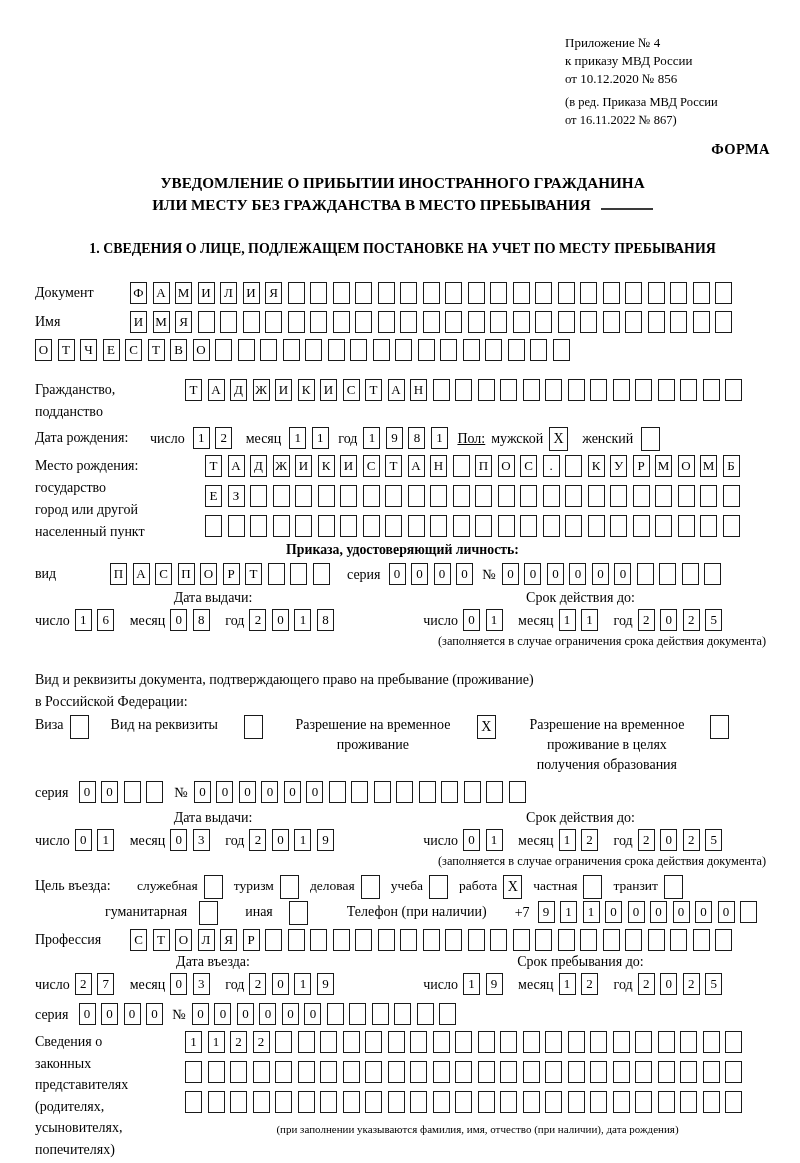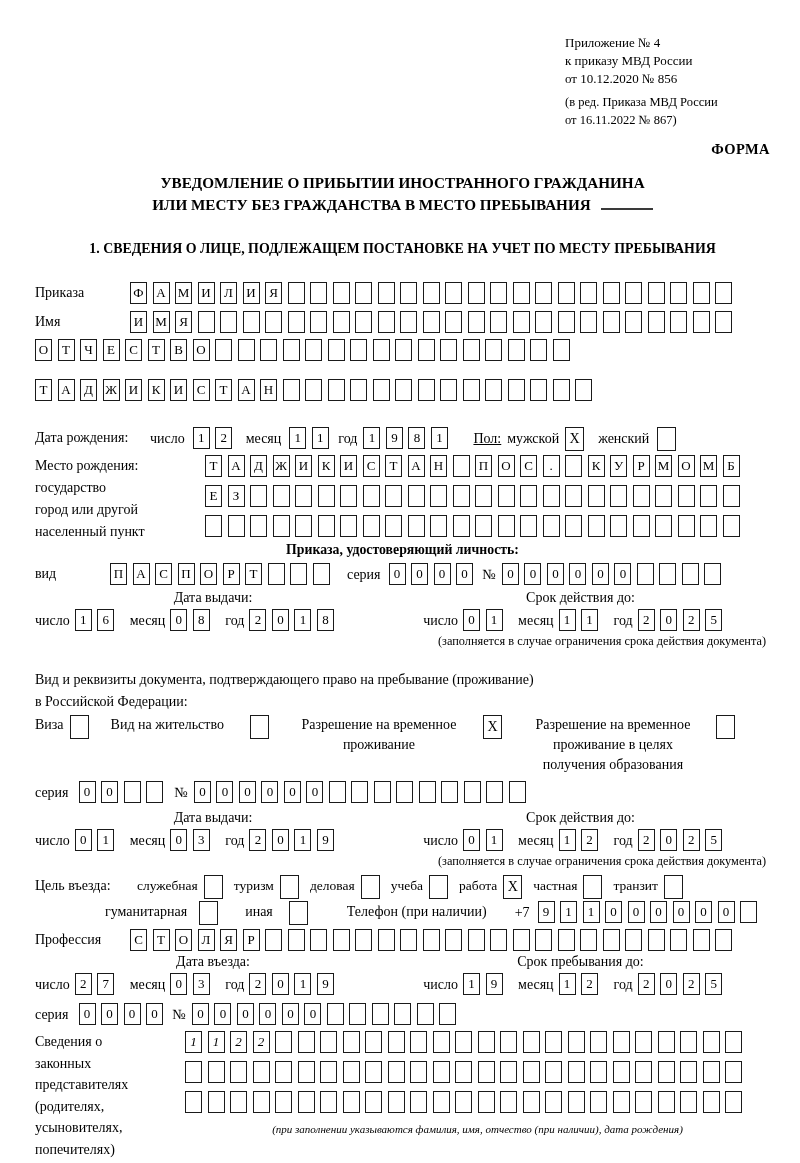--- a/index.html
+++ b/index.html
@@ -70,46 +70,47 @@
   <div class="forma">ФОРМА</div>
 
   <div class="title">
     <div>УВЕДОМЛЕНИЕ О ПРИБЫТИИ ИНОСТРАННОГО ГРАЖДАНИНА</div>
     <div><span>ИЛИ МЕСТУ БЕЗ ГРАЖДАНСТВА В МЕСТО ПРЕБЫВАНИЯ</span><span class="blank"></span></div>
   </div>
 
   <div class="sec">1. СВЕДЕНИЯ О ЛИЦЕ, ПОДЛЕЖАЩЕМ ПОСТАНОВКЕ НА УЧЕТ ПО МЕСТУ ПРЕБЫВАНИЯ</div>
 
   <div class="row" style="margin-top:24px;">
-    <span class="lbl w95">Приказа</span>
+    <span class="lbl w95">Документ</span>
     <span class="boxes"><span class="box">Ф</span><span class="box">А</span><span class="box">М</span><span class="box">И</span><span class="box">Л</span><span class="box">И</span><span class="box">Я</span><span class="box"></span><span class="box"></span><span class="box"></span><span class="box"></span><span class="box"></span><span class="box"></span><span class="box"></span><span class="box"></span><span class="box"></span><span class="box"></span><span class="box"></span><span class="box"></span><span class="box"></span><span class="box"></span><span class="box"></span><span class="box"></span><span class="box"></span><span class="box"></span><span class="box"></span><span class="box"></span></span>
   </div>
 
   <div class="row" style="margin-top:7px;">
     <span class="lbl w95">Имя</span>
     <span class="boxes"><span class="box">И</span><span class="box">М</span><span class="box">Я</span><span class="box"></span><span class="box"></span><span class="box"></span><span class="box"></span><span class="box"></span><span class="box"></span><span class="box"></span><span class="box"></span><span class="box"></span><span class="box"></span><span class="box"></span><span class="box"></span><span class="box"></span><span class="box"></span><span class="box"></span><span class="box"></span><span class="box"></span><span class="box"></span><span class="box"></span><span class="box"></span><span class="box"></span><span class="box"></span><span class="box"></span><span class="box"></span></span>
   </div>
 
   <div class="row field2l" style="margin-top:6px;">
     <span class="boxes"><span class="box">О</span><span class="box">Т</span><span class="box">Ч</span><span class="box">Е</span><span class="box">С</span><span class="box">Т</span><span class="box">В</span><span class="box">О</span><span class="box"></span><span class="box"></span><span class="box"></span><span class="box"></span><span class="box"></span><span class="box"></span><span class="box"></span><span class="box"></span><span class="box"></span><span class="box"></span><span class="box"></span><span class="box"></span><span class="box"></span><span class="box"></span><span class="box"></span><span class="box"></span></span>
   </div>
 
   <div class="row field2l">
+    <span class="lbl2 w150">Гражданство,<br>подданство</span>
     <span class="boxes"><span class="box">Т</span><span class="box">А</span><span class="box">Д</span><span class="box">Ж</span><span class="box">И</span><span class="box">К</span><span class="box">И</span><span class="box">С</span><span class="box">Т</span><span class="box">А</span><span class="box">Н</span><span class="box"></span><span class="box"></span><span class="box"></span><span class="box"></span><span class="box"></span><span class="box"></span><span class="box"></span><span class="box"></span><span class="box"></span><span class="box"></span><span class="box"></span><span class="box"></span><span class="box"></span><span class="box"></span></span>
   </div>
 
   <div class="row" style="margin-top:8px;">
     <span class="lbl" style="width:115px;">Дата рождения:</span>
     <span class="w" style="margin-right:8px;">число</span>
     <span class="boxes"><span class="box">1</span><span class="box">2</span></span>
     <span class="w" style="margin:0 8px;">месяц</span>
     <span class="boxes"><span class="box">1</span><span class="box">1</span></span>
     <span class="w" style="margin:0 6px 0 4px;">год</span>
     <span class="boxes"><span class="box">1</span><span class="box">9</span><span class="box">8</span><span class="box">1</span></span>
-    <span class="w" style="margin-left:20px;text-decoration:underline;">Пол:</span>
+    <span class="w" style="margin-left:4px;text-decoration:underline;">Пол:</span>
     <span class="w" style="margin:0 6px;">мужской</span>
     <span class="cbox">X</span>
     <span class="w" style="margin:0 8px 0 14px;">женский</span>
     <span class="cbox"></span>
   </div>
 
   <div class="row" style="margin-top:4px;height:86px;overflow:visible;">
     <span class="lbl2 w170">Место рождения:<br>государство<br>город или другой<br>населенный пункт</span>
     <span>
       <div class="boxes mrow"><span class="box">Т</span><span class="box">А</span><span class="box">Д</span><span class="box">Ж</span><span class="box">И</span><span class="box">К</span><span class="box">И</span><span class="box">С</span><span class="box">Т</span><span class="box">А</span><span class="box">Н</span><span class="box"></span><span class="box">П</span><span class="box">О</span><span class="box">С</span><span class="box">.</span><span class="box"></span><span class="box">К</span><span class="box">У</span><span class="box">Р</span><span class="box">М</span><span class="box">О</span><span class="box">М</span><span class="box">Б</span></div>
@@ -157,21 +158,21 @@
 
   <div class="intro" style="margin-top:20px;">Вид и реквизиты документа, подтверждающего право на пребывание (проживание)</div>
   <div class="intro">в Российской Федерации:</div>
 
   <div class="permit" style="margin-top:2px;">
     <span class="opt">
       <span class="plabel">Виза</span>
       <span class="cbox" style="margin-left:6px;"></span>
     </span>
     <span class="opt opt-gap">
-      <span class="plabel">Вид на жительство</span>
+      <span class="plabel">Вид на реквизиты</span>
       <span class="cbox" style="margin-left:26px;"></span>
     </span>
     <span class="opt opt-gap">
       <span class="plabel" style="width:176px;">Разрешение на временное<br>проживание</span>
       <span class="cbox" style="margin-left:16px;">X</span>
     </span>
     <span class="opt opt-gap">
       <span class="plabel" style="width:178px;">Разрешение на временное<br>проживание в целях<br>получения образования</span>
       <span class="cbox" style="margin-left:14px;"></span>
     </span>
@@ -270,21 +271,21 @@
 
   <div class="row" style="margin-top:6px;">
     <span class="w" style="margin-right:10px;">серия</span>
     <span class="boxes"><span class="box">0</span><span class="box">0</span><span class="box">0</span><span class="box">0</span></span>
     <span class="w" style="margin:0 6px 0 4px;">№</span>
     <span class="boxes"><span class="box">0</span><span class="box">0</span><span class="box">0</span><span class="box">0</span><span class="box">0</span><span class="box">0</span><span class="box"></span><span class="box"></span><span class="box"></span><span class="box"></span><span class="box"></span><span class="box"></span></span>
   </div>
 
   <div class="row" style="margin-top:4px;">
     <span class="lbl2 w150" style="line-height:21.5px;">Сведения о<br>законных<br>представителях<br>(родителях,<br>усыновителях,<br>попечителях)</span>
-    <span style="flex:1;font-style:italic;">
+    <span style="flex:1;">
       <div class="boxes mrow"><span class="box">1</span><span class="box">1</span><span class="box">2</span><span class="box">2</span><span class="box"></span><span class="box"></span><span class="box"></span><span class="box"></span><span class="box"></span><span class="box"></span><span class="box"></span><span class="box"></span><span class="box"></span><span class="box"></span><span class="box"></span><span class="box"></span><span class="box"></span><span class="box"></span><span class="box"></span><span class="box"></span><span class="box"></span><span class="box"></span><span class="box"></span><span class="box"></span><span class="box"></span></div>
       <div class="boxes mrow"><span class="box"></span><span class="box"></span><span class="box"></span><span class="box"></span><span class="box"></span><span class="box"></span><span class="box"></span><span class="box"></span><span class="box"></span><span class="box"></span><span class="box"></span><span class="box"></span><span class="box"></span><span class="box"></span><span class="box"></span><span class="box"></span><span class="box"></span><span class="box"></span><span class="box"></span><span class="box"></span><span class="box"></span><span class="box"></span><span class="box"></span><span class="box"></span><span class="box"></span></div>
       <div class="boxes"><span class="box"></span><span class="box"></span><span class="box"></span><span class="box"></span><span class="box"></span><span class="box"></span><span class="box"></span><span class="box"></span><span class="box"></span><span class="box"></span><span class="box"></span><span class="box"></span><span class="box"></span><span class="box"></span><span class="box"></span><span class="box"></span><span class="box"></span><span class="box"></span><span class="box"></span><span class="box"></span><span class="box"></span><span class="box"></span><span class="box"></span><span class="box"></span><span class="box"></span></div>
       <div class="repnote">(при заполнении указываются фамилия, имя, отчество (при наличии), дата рождения)</div>
     </span>
   </div>
 
 </div>
 
 </body></html>

